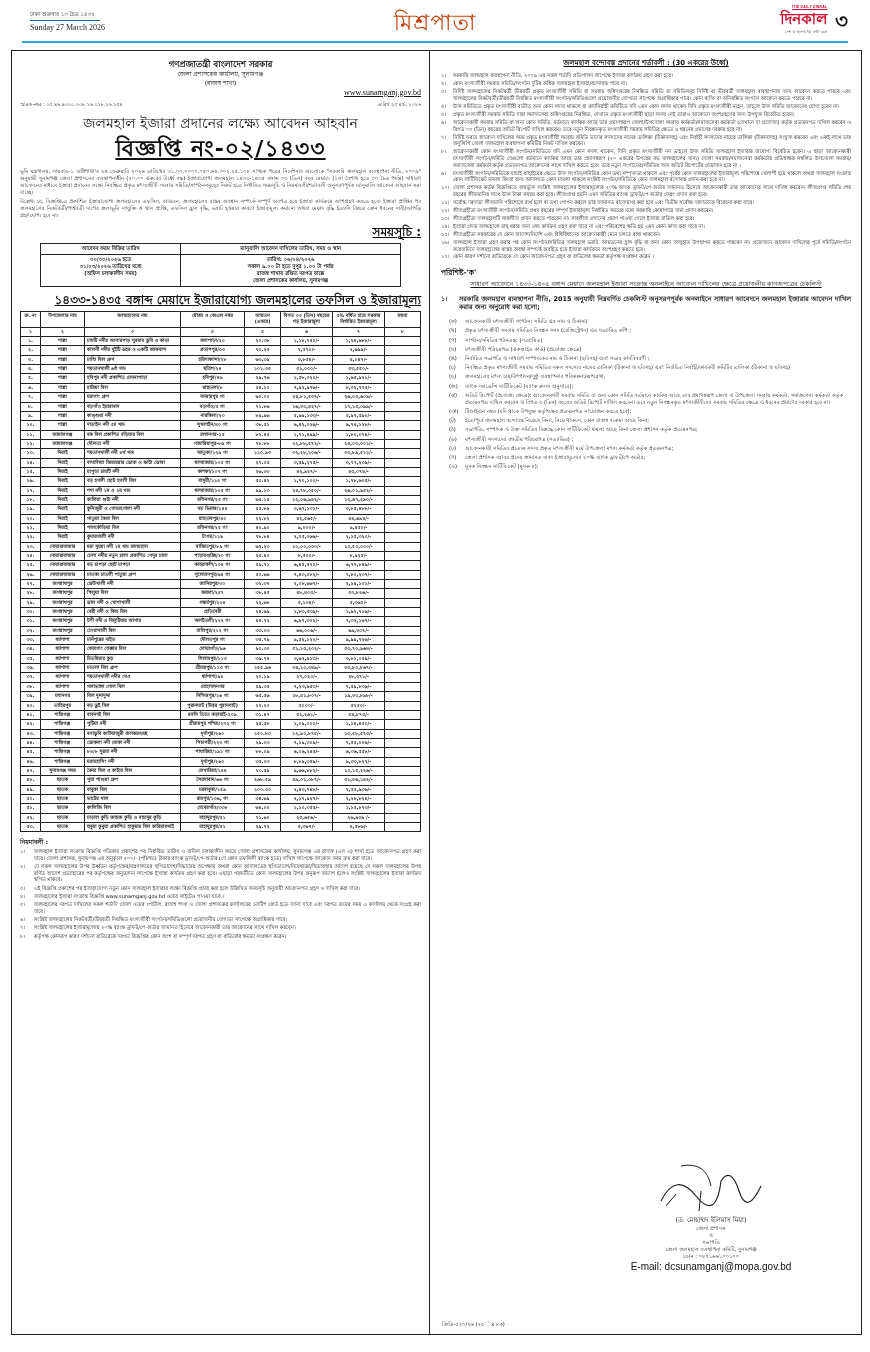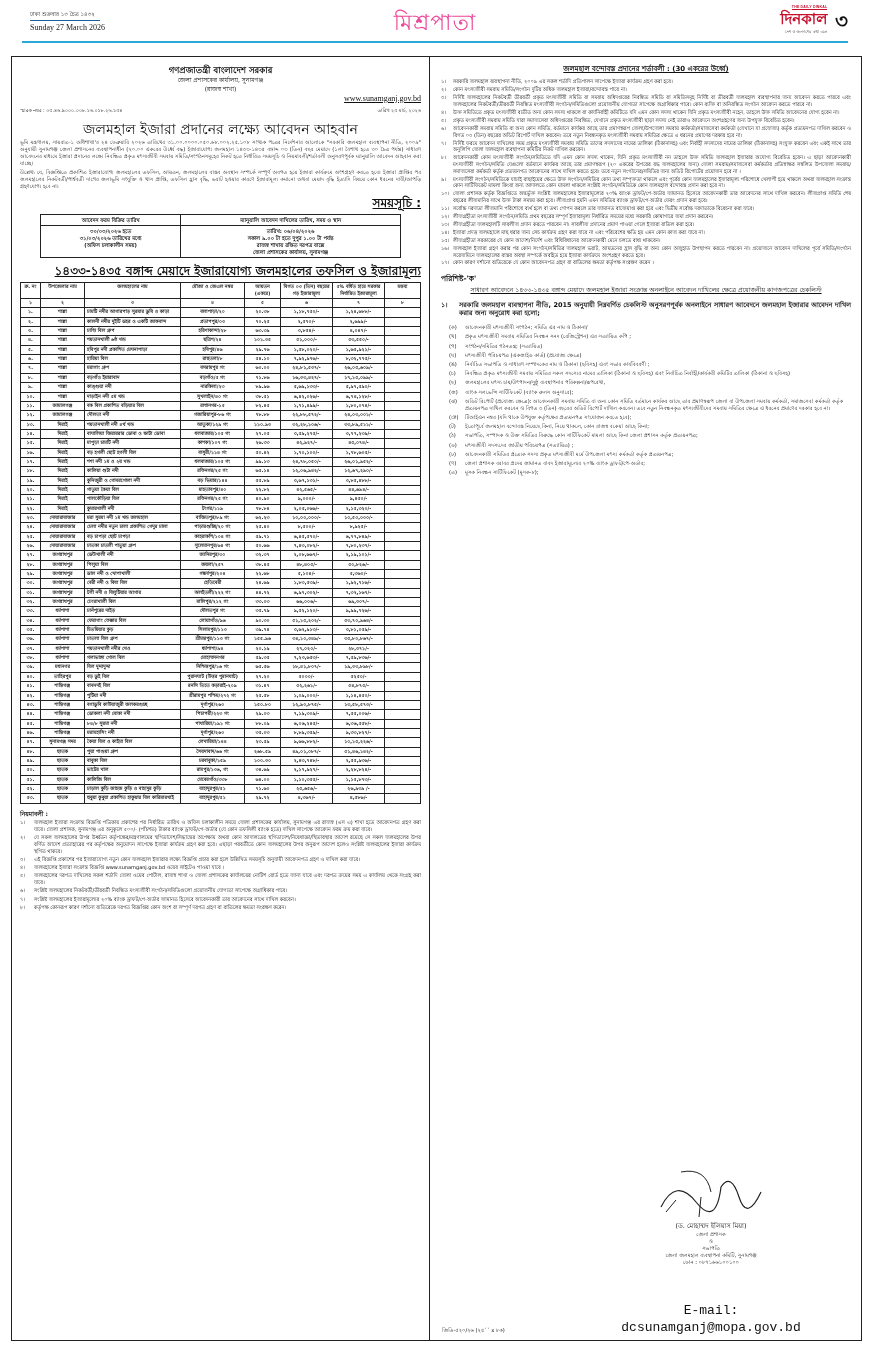--- a/index.html
+++ b/index.html
@@ -4,30 +4,30 @@
 <style>
   * { box-sizing: border-box; margin: 0; padding: 0; }
   html, body { width: 870px; height: 1352px; background: #ffffff; overflow: hidden; }
   body { font-family: "DejaVu Sans", sans-serif; color: #111; font-size: 5.2px; line-height: 1.35; position: relative; }
 
   
   .masthead { position: absolute; top: 8px; left: 22px; right: 22px; height: 30px; }
   .mh-left { position: absolute; left: 8px; top: 3px; font-size: 6.5px; color: #222; }
   .mh-left .bn { font-size: 5.5px; border-bottom: 1px solid #1a5fa0; padding-bottom: 2px; width: 70px; }
   .mh-left .en { font-family: "Liberation Serif", serif; font-size: 8px; margin-top: 2px; }
-  .mh-center { position: absolute; left: 0; right: 0; top: 0; text-align: center; font-size: 22px; font-family: "DejaVu Serif", serif; color: #ec4899; letter-spacing: 1px; }
+  .mh-center { position: absolute; left: 0; right: 0; top: 0; text-align: center; font-size: 22px; font-family: "DejaVu Serif", serif; color: #c2410c; letter-spacing: 1px; }
   .mh-right { position: absolute; right: 0; top: 0; text-align: right; }
   .logo { display: inline-block; font-size: 15px; font-weight: bold; color: #c8102e; font-family: "DejaVu Serif", serif; vertical-align: middle; position: relative; }
   .logo .tag { position: absolute; top: -4px; right: 0; font-size: 3.5px; color: #c8102e; font-family: "Liberation Sans", sans-serif; letter-spacing: .2px; border-bottom: 1px solid #c8102e; }
   .logo-sub { font-size: 4px; color: #333; font-weight: normal; display: block; }
   .page-no { display: inline-block; font-size: 20px; font-weight: bold; vertical-align: middle; margin-left: 6px; color: #111; }
   .rule { position: absolute; top: 41px; left: 22px; right: 22px; height: 2px; background: #28a9d6; }
 
   
-  .frame { position: absolute; top: 56px; left: 11px; width: 851px; height: 1285px; border: 1.5px solid #222; }
+  .frame { position: absolute; top: 50px; left: 11px; width: 851px; height: 1285px; border: 1.5px solid #222; }
   .col-left { position: absolute; left: 0; top: 0; width: 418px; height: 100%; border-right: 1.5px solid #222; padding: 6px 8px; }
   .col-right { position: absolute; left: 419px; top: 0; right: 0; height: 100%; padding: 6px 10px; }
   .gov-title { font-size: 8.5px; font-weight: bold; text-align: center; margin-top: 2px; }
   .gov-sub { font-size: 6px; text-align: center; }
   .gov-url { font-family: "Liberation Serif", serif; font-size: 8px; text-align: right; text-decoration: underline; margin-top: 1px; }
   .memo-row { display: flex; justify-content: space-between; font-size: 4.8px; margin-top: 4px; }
   .notice-head { font-size: 14px; text-align: center; margin-top: 5px; }
   .notice-no { font-size: 22px; text-align: center; text-decoration: underline; font-weight: bold; margin: 1px 0 4px; letter-spacing: 1px; }
   .para { text-align: justify; font-size: 5.2px; margin-bottom: 2px; }
   .section-title { font-size: 12px; font-weight: bold; text-decoration: underline; text-align: right; margin: 5px 0 3px; }
@@ -56,21 +56,21 @@
   .annex-sub { font-size: 6.2px; text-decoration: underline; text-align: center; margin: 2px 20px 6px; }
   .check-intro { display: flex; font-size: 6.5px; font-weight: bold; text-align: justify; margin: 6px 0 6px; }
   .check-intro .num { width: 18px; flex-shrink: 0; }
   .check { display: flex; font-size: 5.2px; margin-bottom: 2.2px; padding-left: 8px; }
   .check .num { width: 16px; flex-shrink: 0; }
 
   .signature { position: absolute; right: 40px; top: 1105px; width: 220px; text-align: center; }
   .sig-mark { height: 60px; position: relative; }
   .sig-name { font-size: 6.5px; font-weight: normal; }
   .sig-line { font-size: 5.2px; }
-  .sig-email { font-family: Liberation Mono, monospace; font-size: 13px; margin-top: 36px; }
+  .sig-email { font-family: Liberation Sans, sans-serif; font-size: 10px; }
   .ref-code { position: absolute; left: 10px; bottom: 6px; font-size: 5.2px; }
 </style>
 </head>
 <body>
 
 <div class="masthead">
   <div class="mh-left">
     <div class="bn">ঢাকা শুক্রবার ১৩ চৈত্র ১৪৩২</div>
     <div class="en">Sunday 27 March 2026</div>
   </div>
@@ -91,20 +91,21 @@
   <div class="col-left">
     <div class="gov-title">গণপ্রজাতন্ত্রী বাংলাদেশ সরকার</div>
     <div class="gov-sub">জেলা প্রশাসকের কার্যালয়, সুনামগঞ্জ</div>
     <div class="gov-sub">(রাজস্ব শাখা)</div>
     <div class="gov-url">www.sunamganj.gov.bd</div>
     <div class="memo-row">
       <span>স্মারক নম্বর : ০৫.৪৬.৯০০০.০০৮.১৬.০১৮.২৬.১৫৪</span>
       <span>তারিখ ২৫ মার্চ, ২০২৬</span>
     </div>
     <div class="notice-head">জলমহাল ইজারা প্রদানের লক্ষ্যে আবেদন আহবান</div>
+    <div class="notice-no">বিজ্ঞপ্তি নং-০২/১৪৩৩</div>
     <p class="para">ভূমি মন্ত্রণালয়, সায়রাত-১ অধিশাখা'র ২৪ ফেব্রুয়ারি ২০২৬ তারিখের ৩১.০০.০০০০.০৫০.৬৮.০০২.২৫.১০৮ সংখ্যক পত্রের নির্দেশনার আলোকে "সরকারি জলমহাল ব্যবস্থাপনা নীতি, ২০০৯" অনুযায়ী সুনামগঞ্জ জেলা প্রশাসনের ব্যবস্থাপনাধীন (২০.০০ একরের উর্ধ্বে বদ্ধ) ইজারাযোগ্য জলমহাল ১৪৩৩-১৪৩৫ বঙ্গাব্দ ০৩ (তিন) বছর মেয়াদে (১লা বৈশাখ হতে ৩০ চৈত্র পর্যন্ত) সাধারণ আবেদনের মাধ্যমে ইজারা প্রদানের লক্ষ্যে নিবন্ধিত প্রকৃত মৎস্যজীবী সমবায় সমিতি/সংগঠনসমূহের নিকট হতে নির্ধারিত সময়সূচি ও নিয়মাবলী/শর্তাবলী অনুসরণপূর্বক ম্যানুয়ালি আবেদন আহবান করা যাচ্ছে।</p>
     <p class="para">উল্লেখ্য যে, বিজ্ঞপ্তিতে প্রকাশিত ইজারাযোগ্য জলমহালের তফসিল, আয়তন, জলমহালের বাস্তব অবস্থান সম্পর্কে সম্পূর্ণ অবগত হয়ে ইজারা কার্যক্রমে অংশগ্রহণ করতে হবে। ইজারা প্রাপ্তির পর জলমহালের নিকটবর্তী/পার্শ্ববর্তী দাগের জলাভূমি সংযুক্তি ও খাস প্রাপ্তি, তফসিল হ্রাস বৃদ্ধি, ভরাট হওয়ার কারণে ইজারামূল্য কমানো অথবা মেয়াদ বৃদ্ধি ইত্যাদি বিষয়ে কোন ধরনের দাবী/আপত্তি গ্রহণযোগ্য হবে না।</p>
 
     <div class="section-title">সময়সূচি :</div>
     <table class="sched">
       <tbody>
           <tr>
         <th>আবেদন ফরম বিক্রির তারিখ</th>
         <th>ম্যানুয়ালি আবেদন দাখিলের তারিখ, সময় ও স্থান</th>
       </tr>

